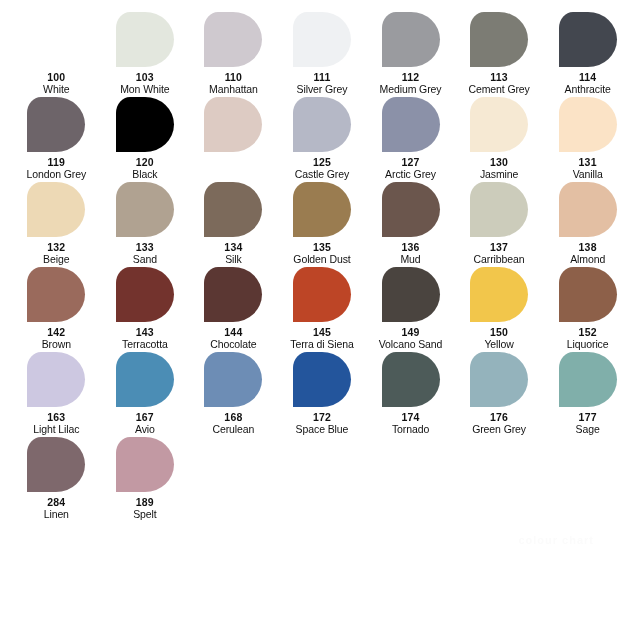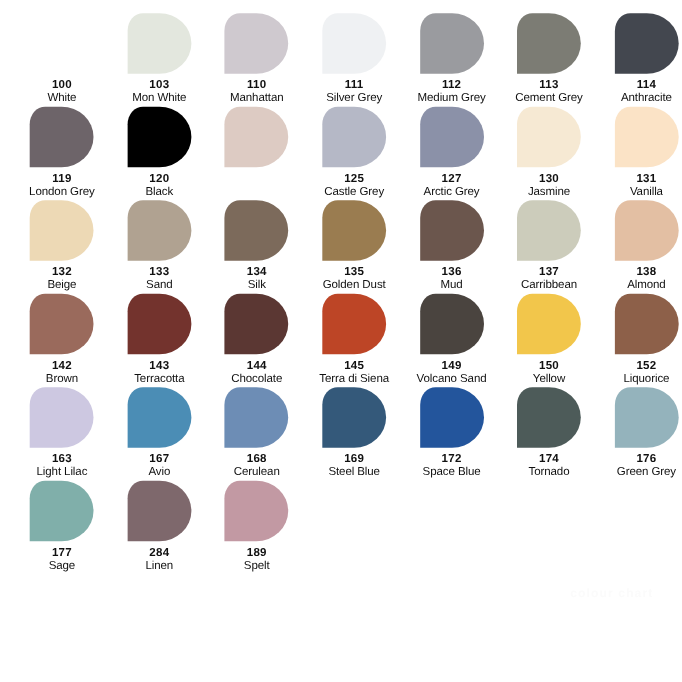--- a/index.html
+++ b/index.html
@@ -362,29 +362,20 @@
         <div class="chip-wrap">
           <div class="chip" style="background: rgb(109, 141, 181);"></div>
         </div>
         <div class="labels">
           <div class="code">168</div>
           <div class="name">Cerulean</div>
         </div>
       </div>
       <div class="swatch-cell">
         <div class="chip-wrap">
-          <div class="chip" style="background: rgb(52, 89, 122);"></div>
-        </div>
-        <div class="labels">
-          <div class="code">169</div>
-          <div class="name">Steel Blue</div>
-        </div>
-      </div>
-      <div class="swatch-cell">
-        <div class="chip-wrap">
           <div class="chip" style="background: rgb(35, 85, 156);"></div>
         </div>
         <div class="labels">
           <div class="code">172</div>
           <div class="name">Space Blue</div>
         </div>
       </div>
       <div class="swatch-cell">
         <div class="chip-wrap">
           <div class="chip" style="background: rgb(77, 91, 89);"></div>

